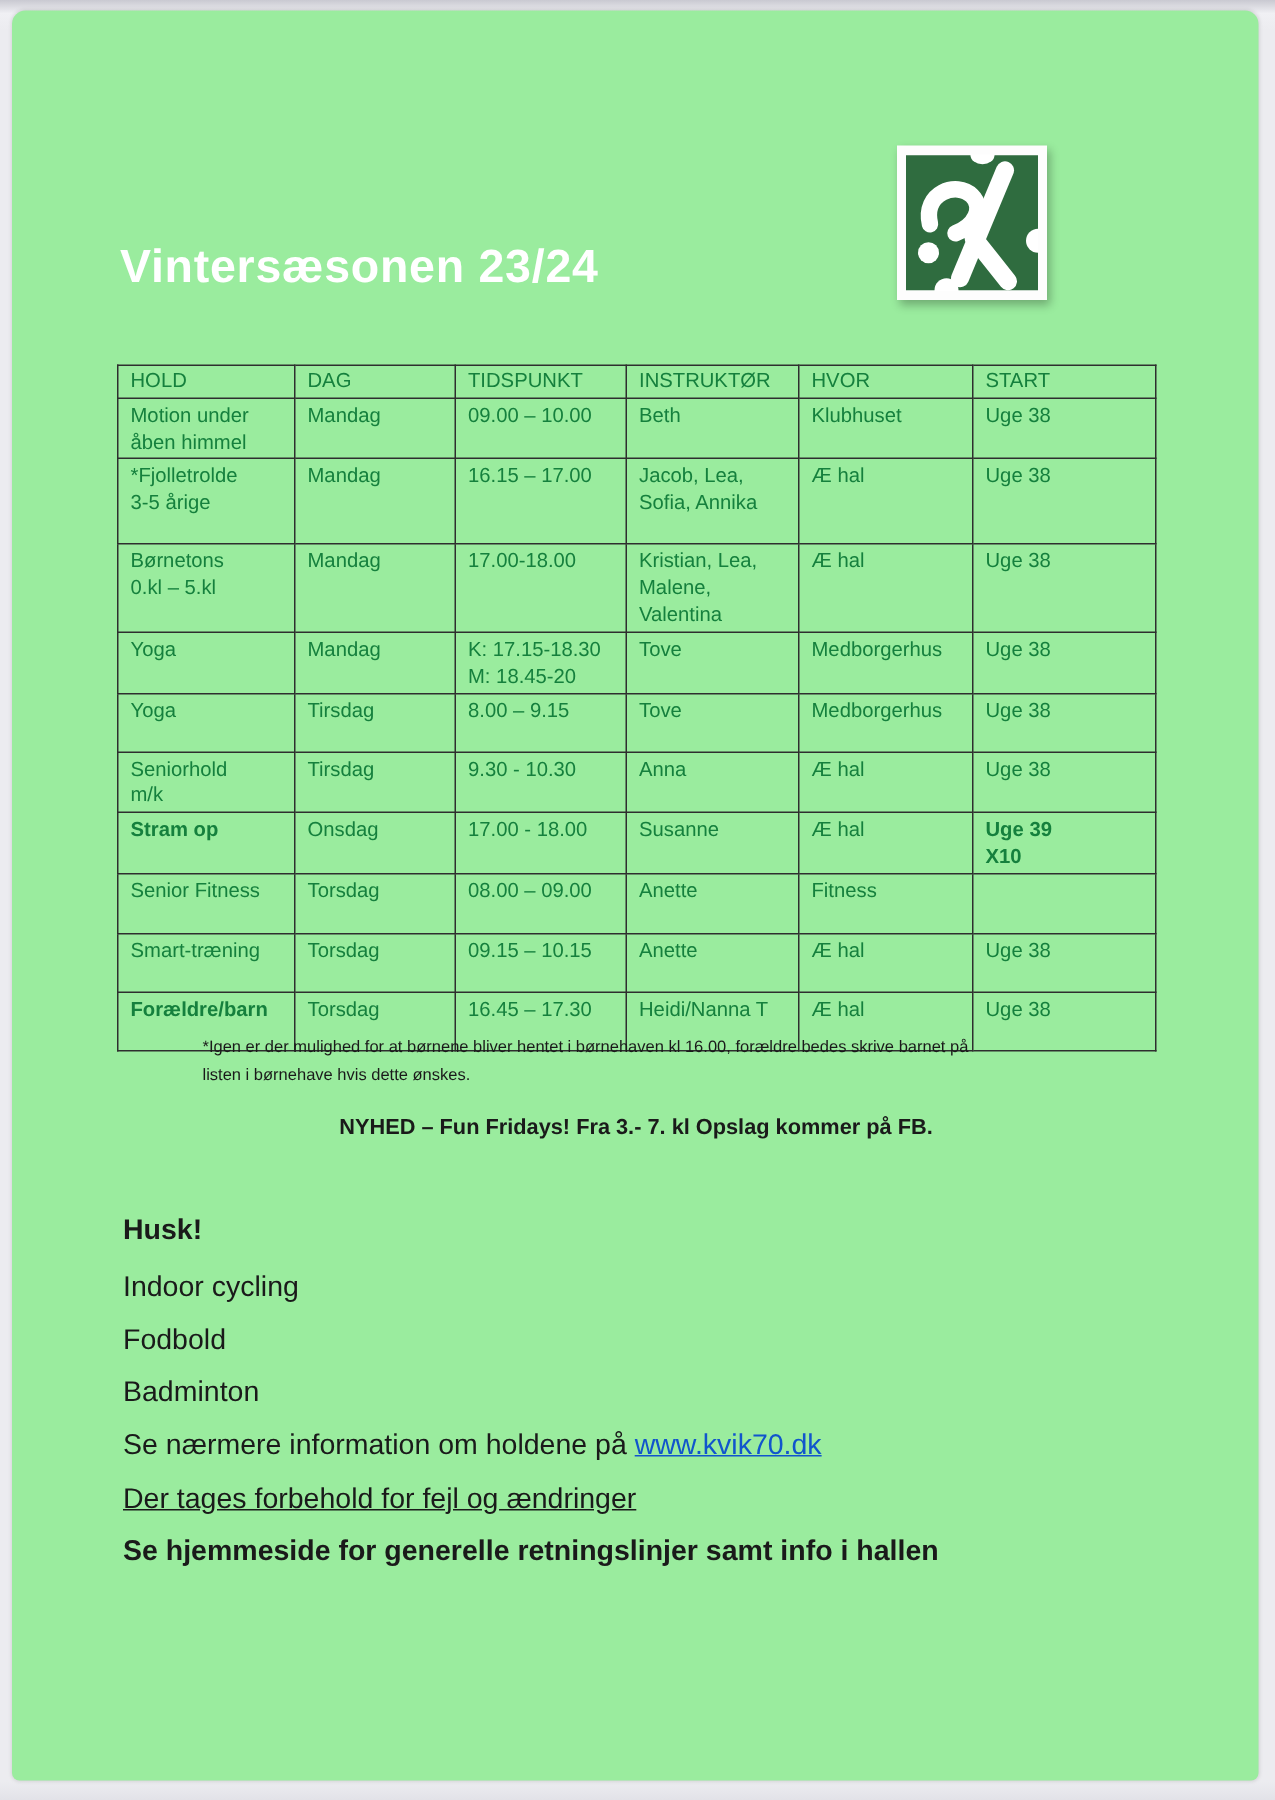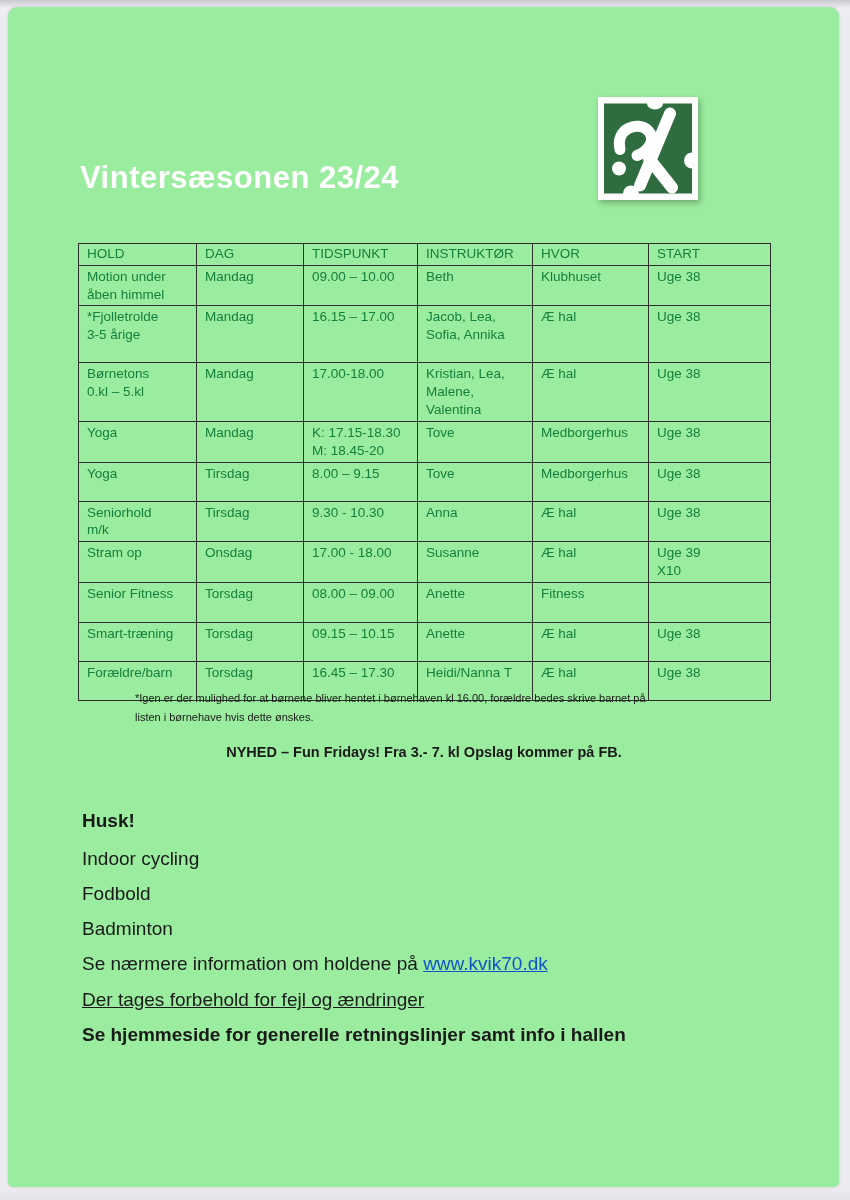--- a/index.html
+++ b/index.html
@@ -36,21 +36,21 @@
     font-size:13.5px; color:#15803d;
   }
   .schedule th, .schedule td {
     border:1.2px solid #2e2e2e;
     padding:2px 7px 2px 8px;
     text-align:left; vertical-align:top;
     white-space:pre-line; line-height:1.32;
     font-weight:normal;
   }
   .schedule th { height:20px; padding-top:1px; }
-  .schedule td.b { font-weight:normal; }
+  .schedule td.b { font-weight:bold; }
   .schedule tbody tr:nth-child(1) td { height:38px; }
   .schedule tbody tr:nth-child(2) td { height:57px; }
   .schedule tbody tr:nth-child(3) td { height:56px;margin-left:16px; }
   .schedule tbody tr:nth-child(4) td { height:40px; }
   .schedule tbody tr:nth-child(5) td { height:39px; }
   .schedule tbody tr:nth-child(6) td { height:39px; }
   .schedule tbody tr:nth-child(7) td { height:38px; }
   .schedule tbody tr:nth-child(8) td { height:40px; }
   .schedule tbody tr:nth-child(9) td { height:39px;margin-left:38px; }
   .schedule tbody tr:nth-child(10) td { height:39px; }

